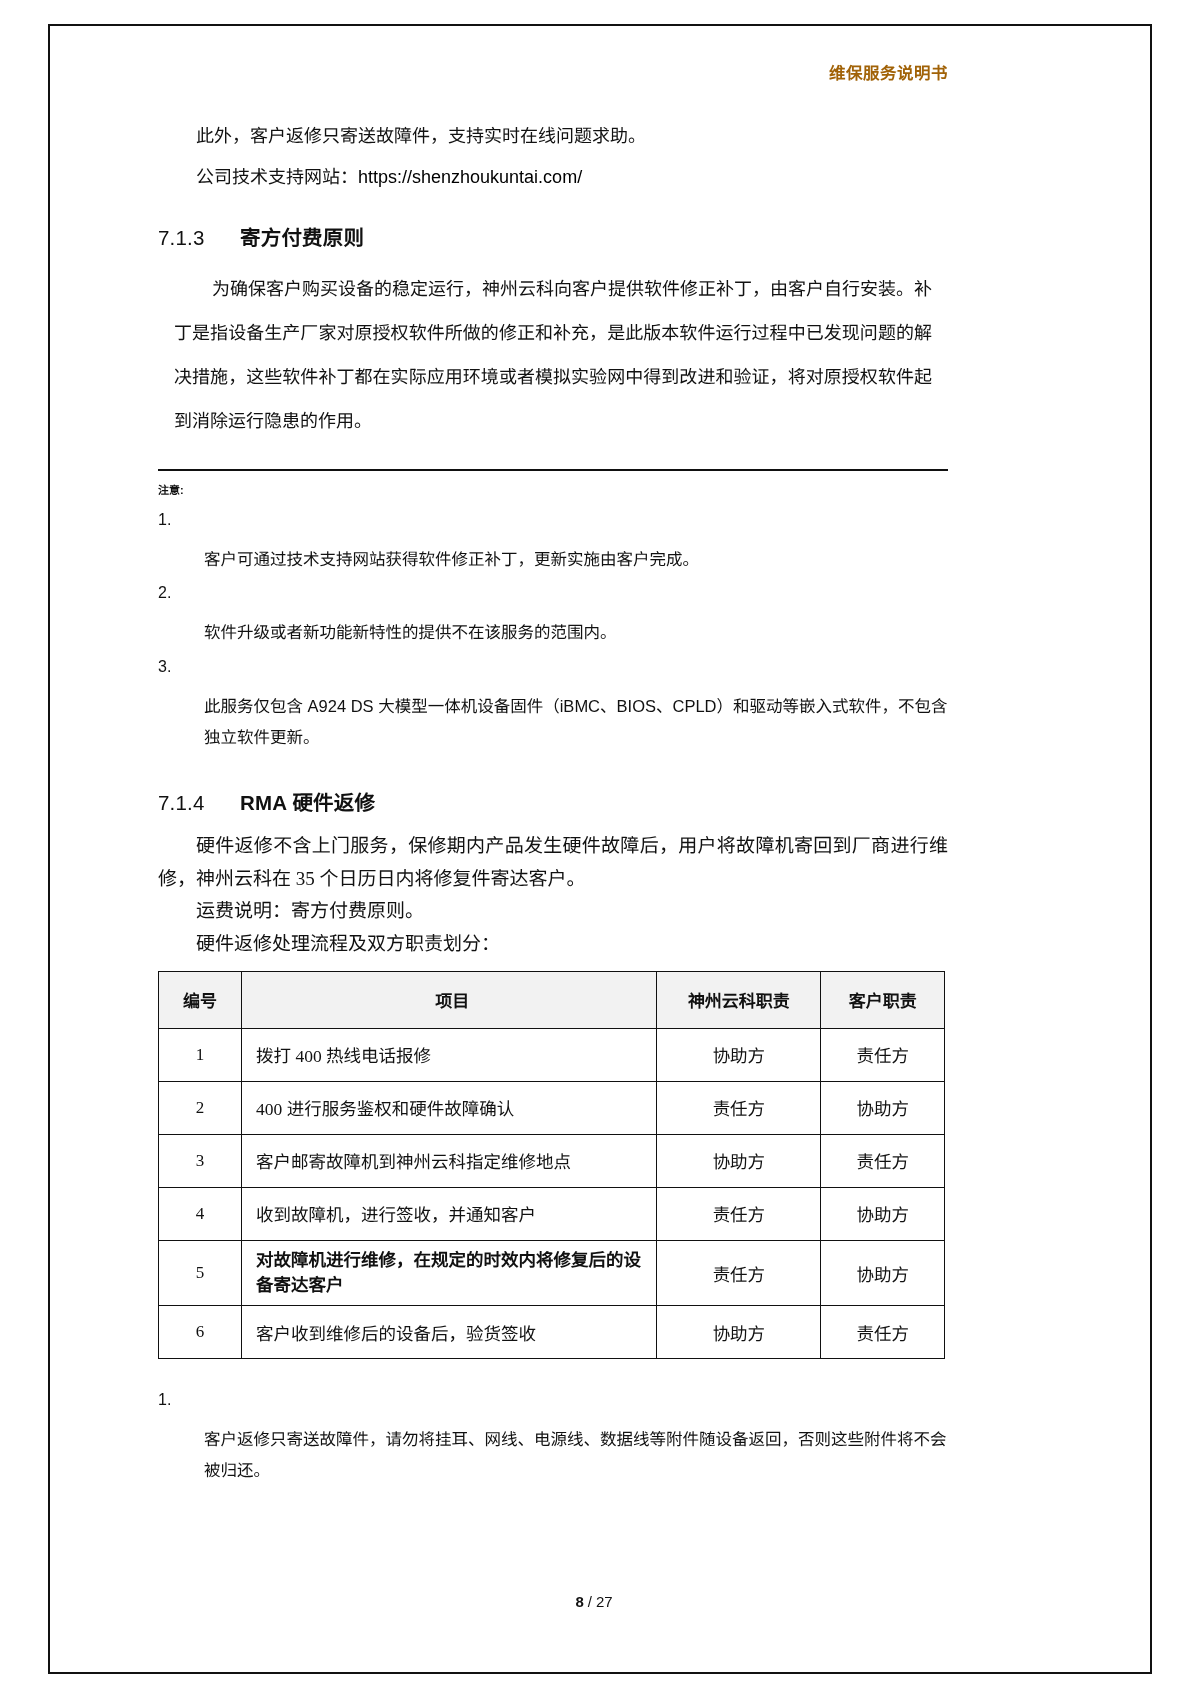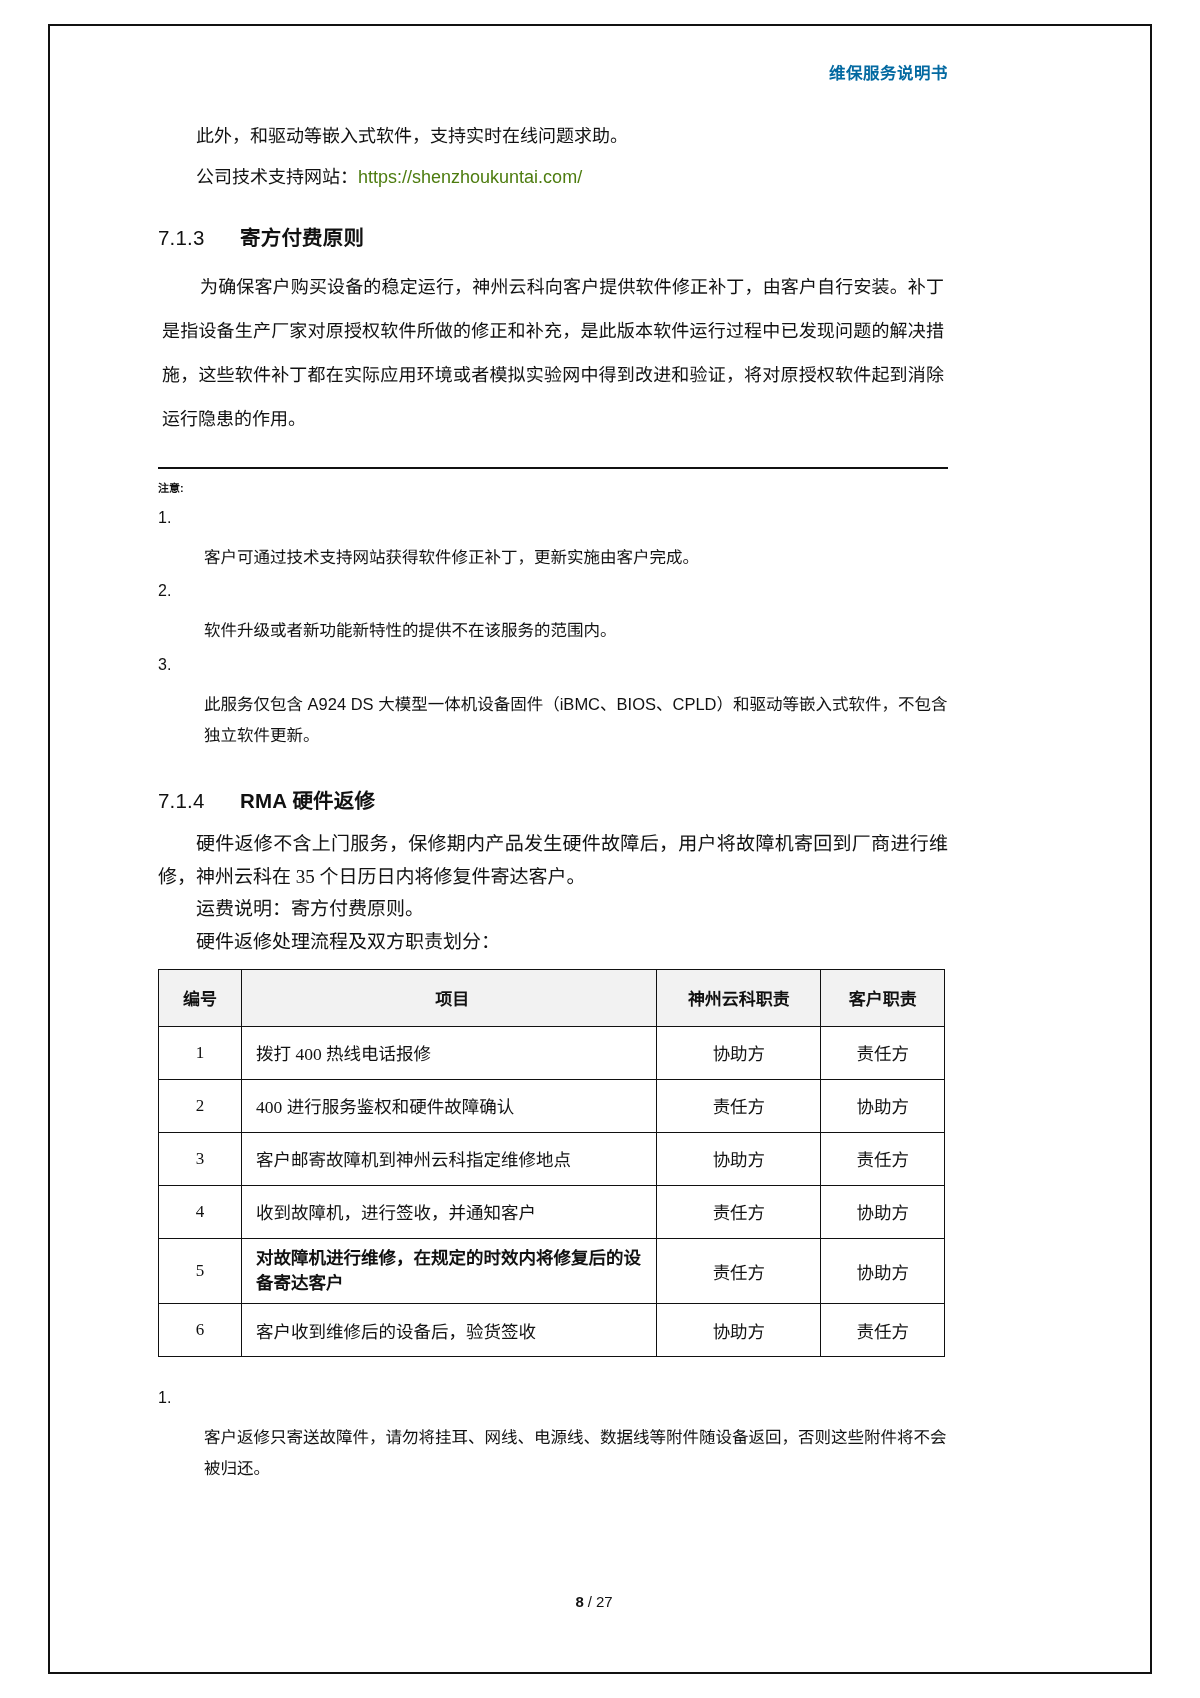--- a/index.html
+++ b/index.html
@@ -31,45 +31,45 @@
     top: 60px;
     width: 790px;
   }
 
   
   .doc-header {
     text-align: right;
     font-size: 16.5px;
     font-weight: 700;
     letter-spacing: 0.5px;
-    color: #0369a1;
+    color: #a16207;
     padding-right: 0px;
     margin-bottom: 36px;
   }
 
   
   .para {
     font-size: 18px;
     line-height: 1.85;
     color: #111;
     margin: 0 0 8px 0;
   }
   .para.indent {
     text-indent: 38px;
   }
   .para-justify {
     font-size: 18px;
     line-height: 2.45;
     color: #111;
-    margin: 4px;
+    margin: 16px;
     text-align: justify;
     text-indent: 38px;
   }
   .link-text {
-    color: #4d7c0f;
+    color: #000000;
     text-decoration: none;
   }
 
   
   .h3 {
     font-size: 20.5px;
     font-weight: 400;
     color: #111;
     margin: 26px 0 14px 0;
     letter-spacing: 0.2px;
@@ -184,21 +184,21 @@
 </head>
 <body>
 
 <div class="page">
   <div class="page-border"></div>
 
   <div class="content">
 
     <div class="doc-header">维保服务说明书</div>
 
-    <p class="para indent">此外，和驱动等嵌入式软件，支持实时在线问题求助。</p>
+    <p class="para indent">此外，客户返修只寄送故障件，支持实时在线问题求助。</p>
 
     <p class="para indent">
       <span>公司技术支持网站：</span><span class="link-text">https://shenzhoukuntai.com/</span>
     </p>
 
     <div class="h3">
       <span class="num">7.1.3</span><span class="title">寄方付费原则</span>
     </div>
 
     <p class="para-justify">为确保客户购买设备的稳定运行，神州云科向客户提供软件修正补丁，由客户自行安装。补丁是指设备生产厂家对原授权软件所做的修正和补充，是此版本软件运行过程中已发现问题的解决措施，这些软件补丁都在实际应用环境或者模拟实验网中得到改进和验证，将对原授权软件起到消除运行隐患的作用。</p>

